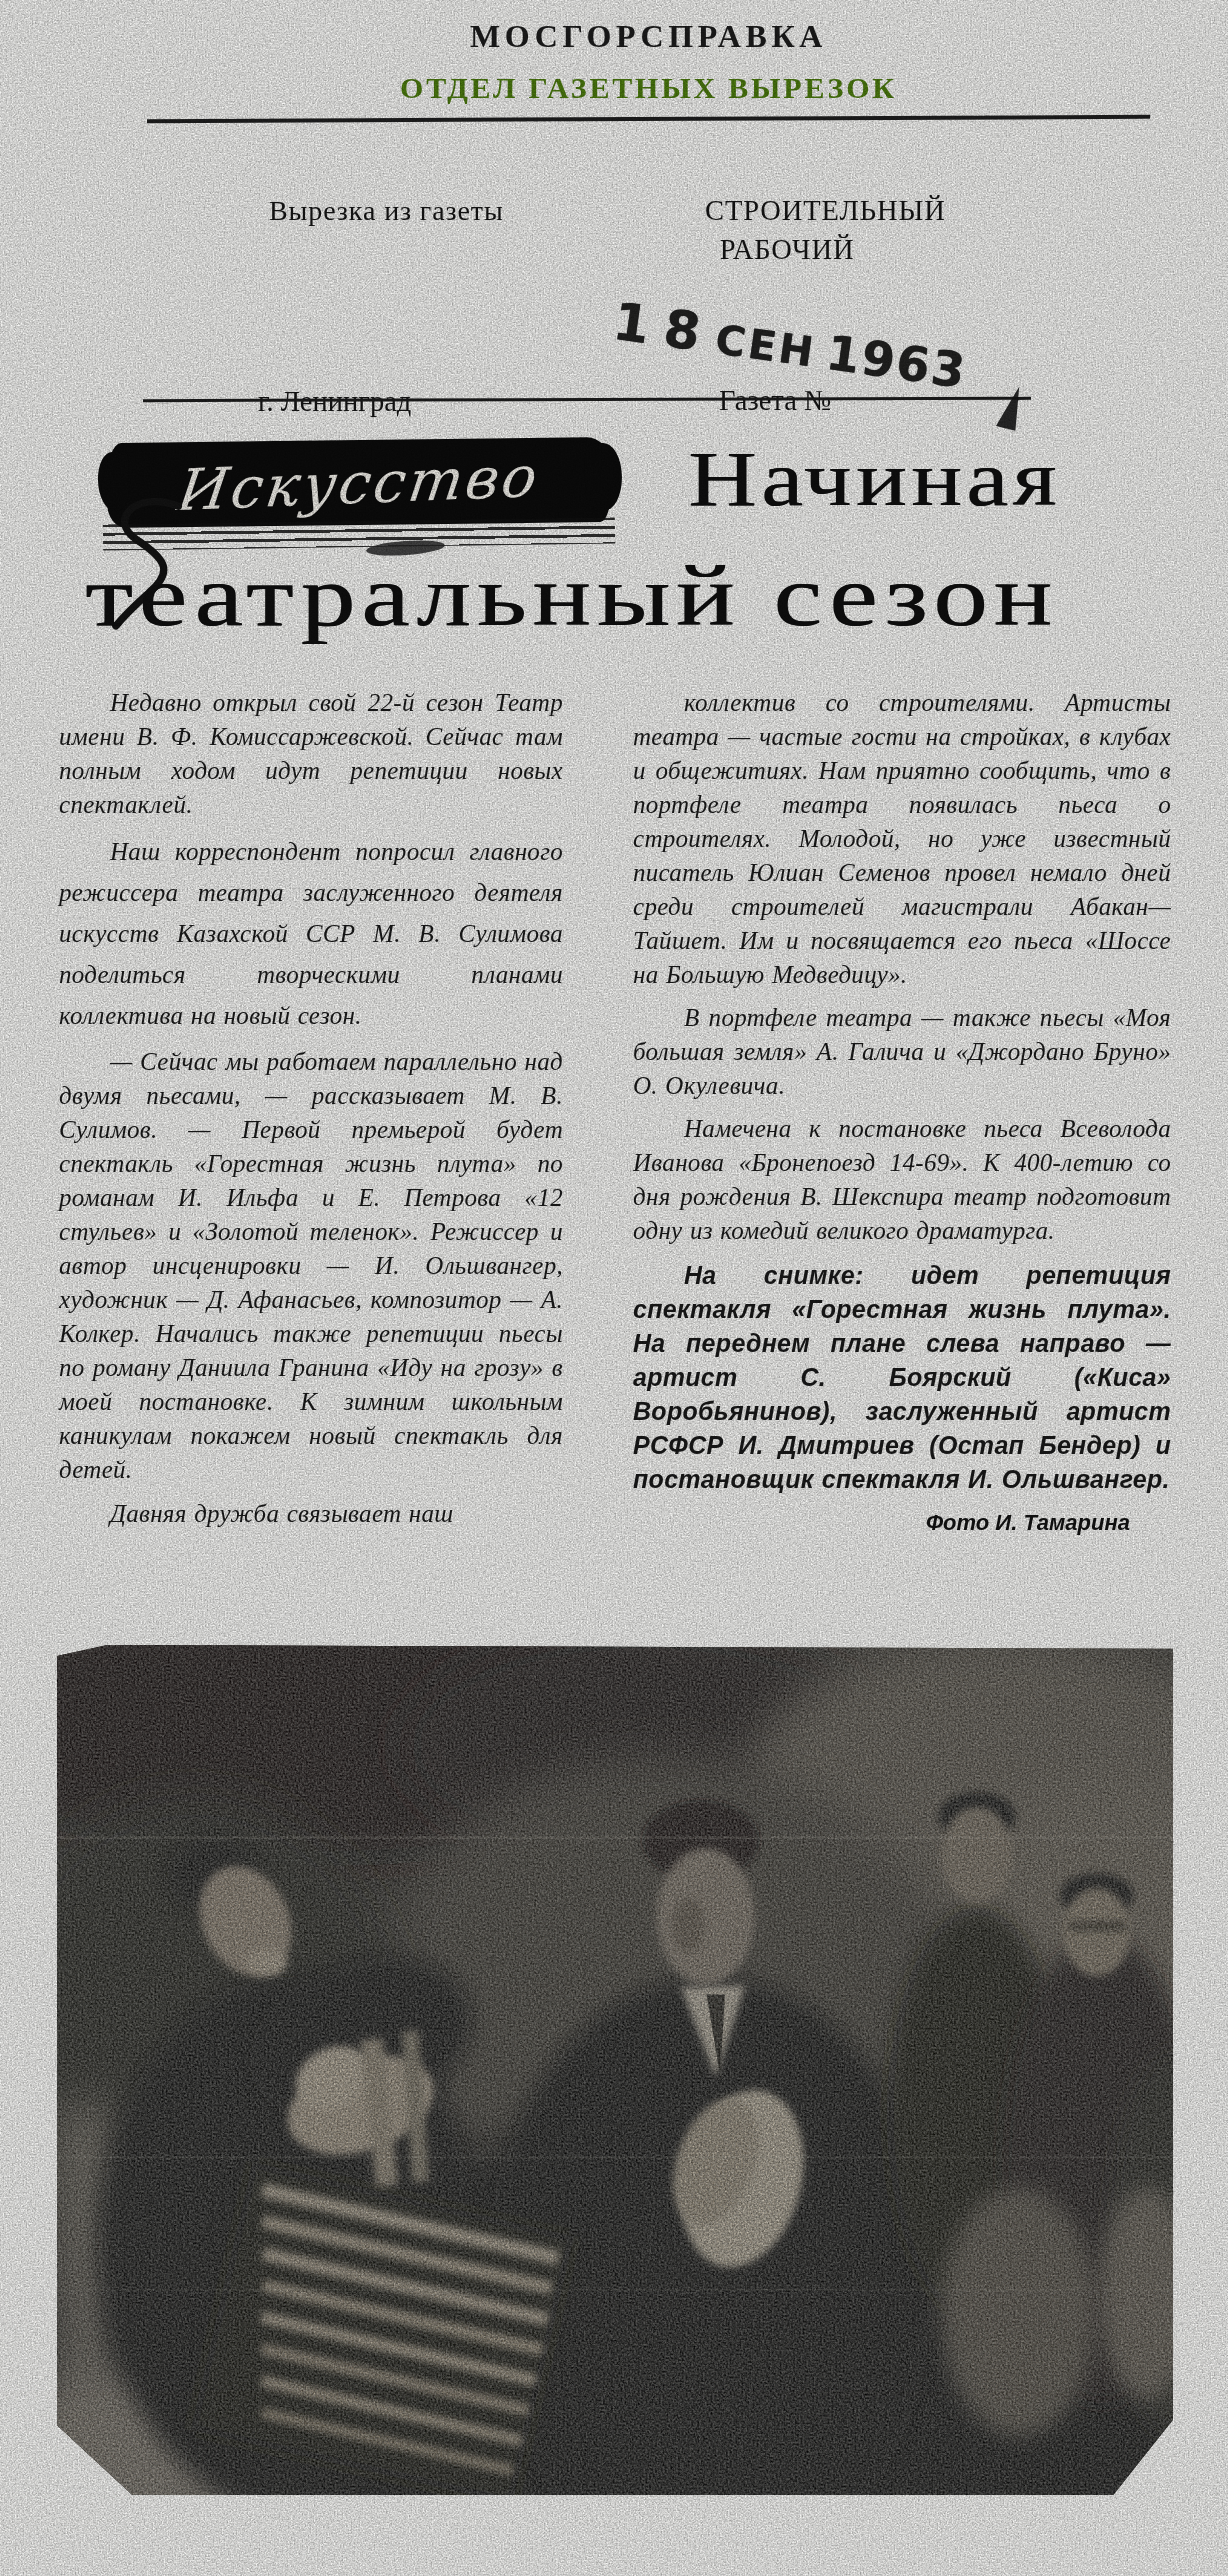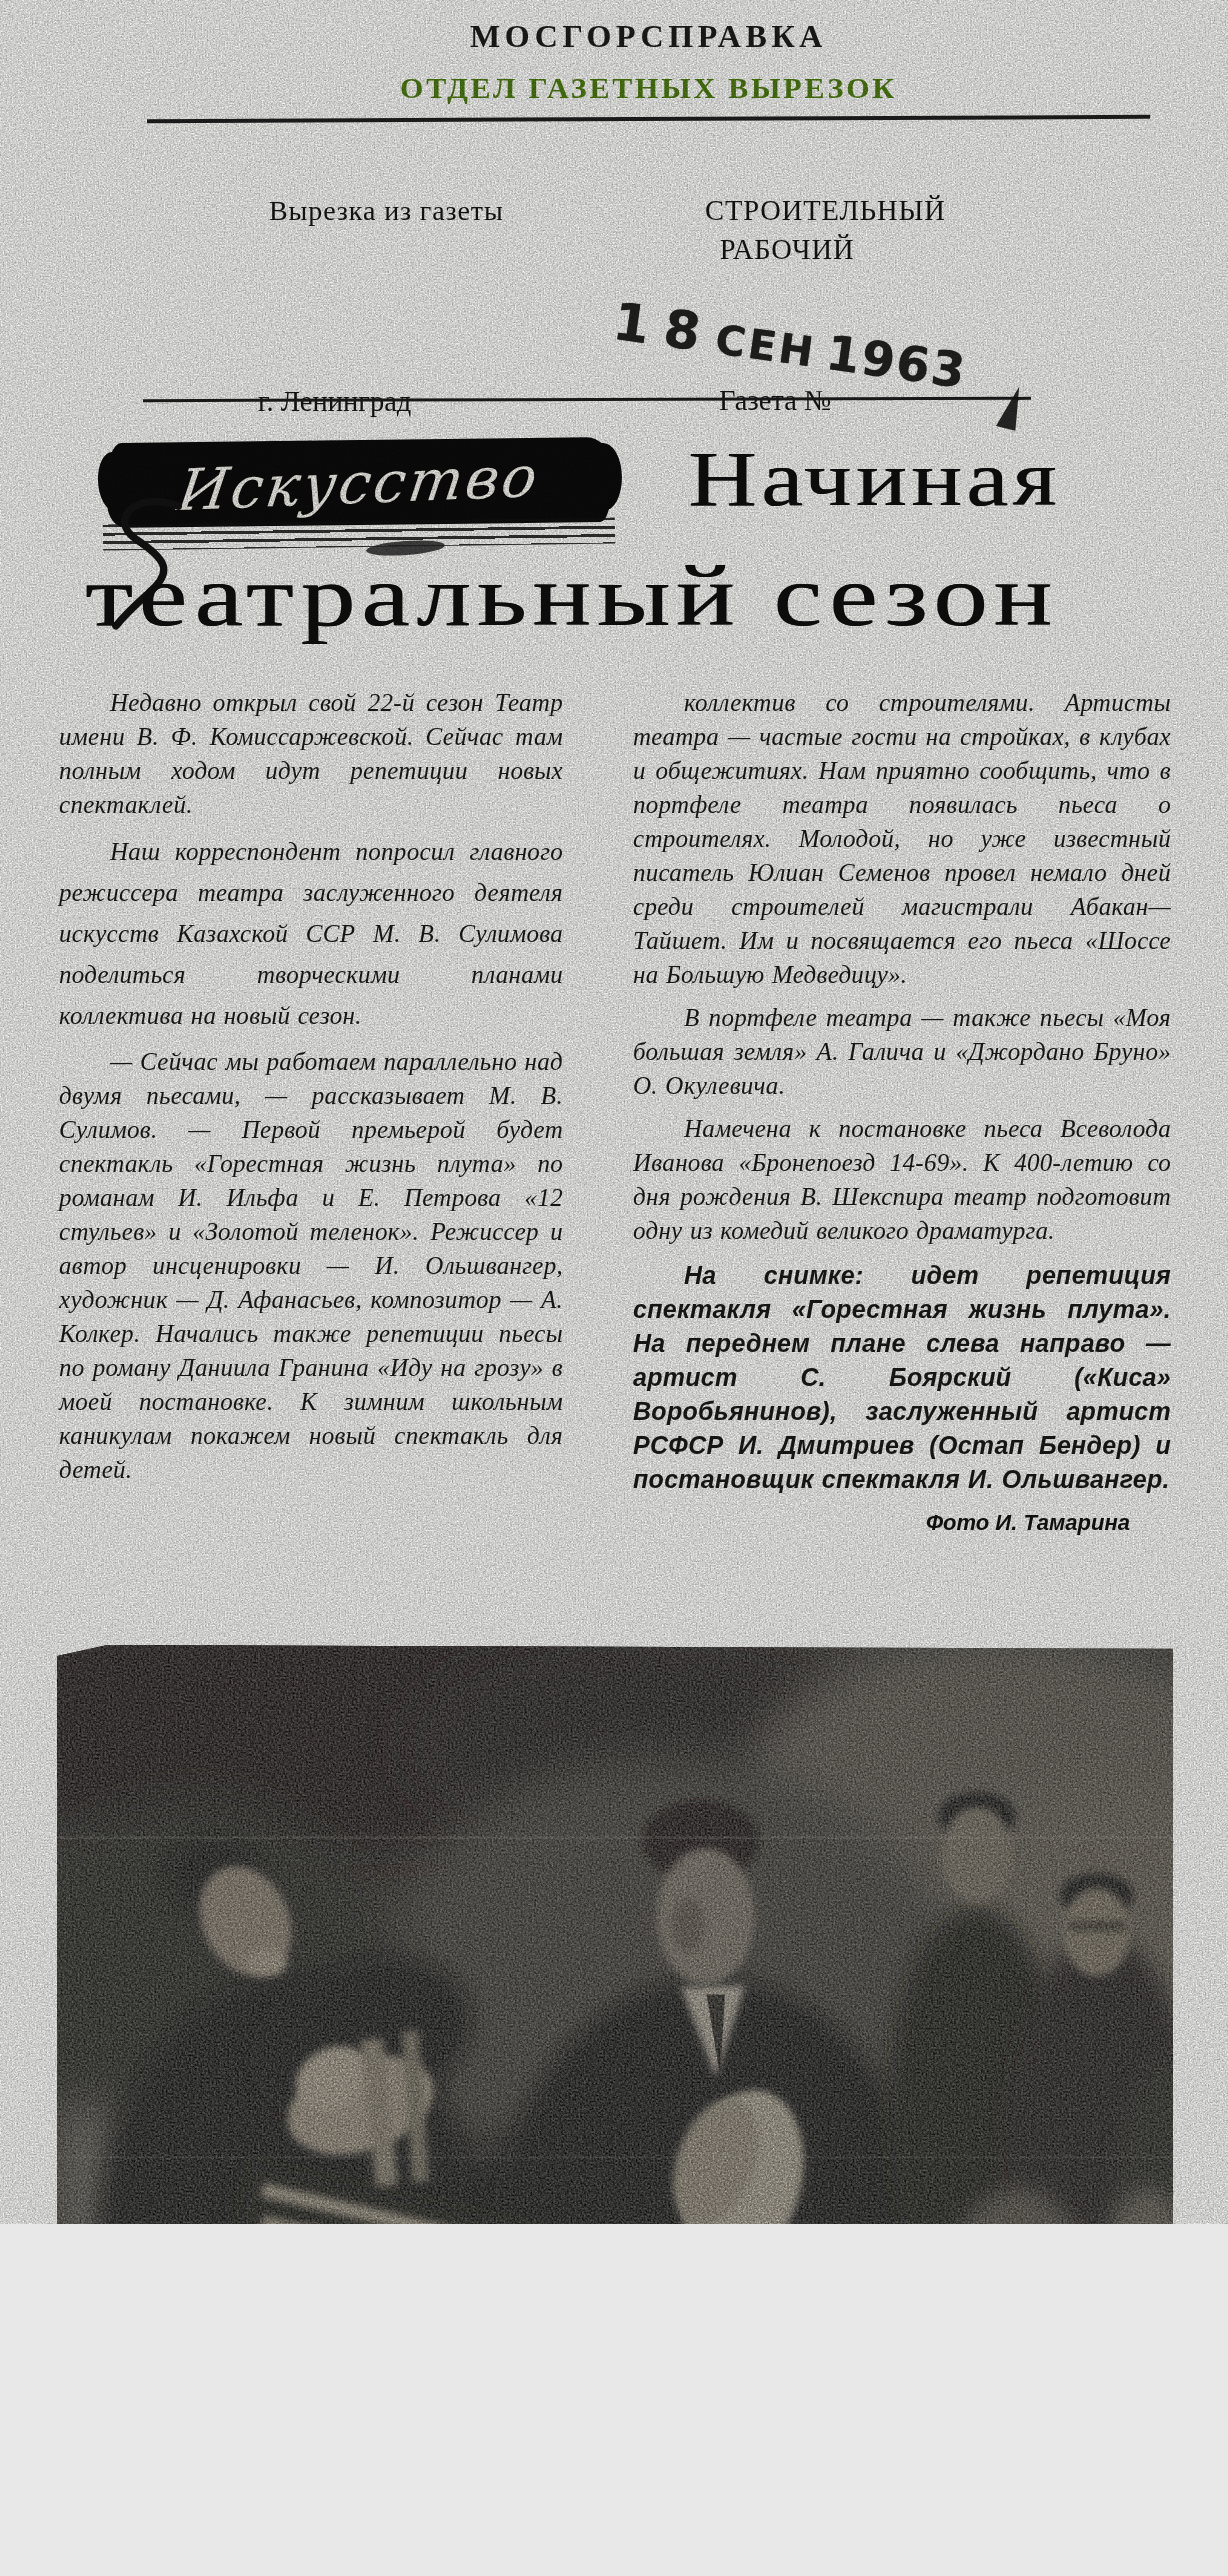--- a/index.html
+++ b/index.html
@@ -1,17 +1,17 @@
 <!DOCTYPE html>
 <html lang="ru" style="font-size:14.7px"><head>
 <meta charset="utf-8">
 <style>
   html,body{margin:0;padding:0;background:#e8e8e8;}
   .page{
-    position:relative;width:1228px;height:2224px;margin:0 auto;
+    position:relative;width:1228px;height:2576px;margin:0 auto;
     background:#f5f5f3;overflow:hidden;color:#161616;
     font-family:"Liberation Serif", serif;
   }
   
   .letterhead{position:absolute;left:147px;top:18.4px;width:1003px;text-align:center;}
   .lh-org{font-size:32px;font-weight:bold;letter-spacing:4.6px;color:#1d1d1d;}
   .lh-dept{font-size:30px;font-weight:bold;letter-spacing:2.8px;margin-top:15.6px;color:#4d7c0f;}
   .lh-addr{font-size:28px;margin-top:14px;letter-spacing:0.9px;color:#1b1b1b;}
   .lh-rule{margin-top:12px;border-bottom:4.6px solid #202020;transform:rotate(-0.25deg);}
   .clip-label{position:absolute;left:269px;top:195px;font-size:28px;letter-spacing:0.9px;}
@@ -122,20 +122,21 @@
   </div>
   <div class="ink-smudge"></div>
 
   <div class="headline-1">Начиная</div>
   <div class="headline-2">театральный сезон</div>
 
   <div class="col col-left">
     <p>Недавно открыл свой 22-й сезон Театр имени В. Ф. Комиссаржевской. Сейчас там полным ходом идут репетиции новых спектаклей.</p>
     <p class="wide">Наш корреспондент попросил главного режиссера театра заслуженного деятеля искусств Казахской ССР М. В. Сулимова поделиться творческими планами коллектива на новый сезон.</p>
     <p>— Сейчас мы работаем параллельно над двумя пьесами, — рассказывает М. В. Сулимов. — Первой премьерой будет спектакль «Горестная жизнь плута» по романам И. Ильфа и Е. Петрова «12 стульев» и «Золотой теленок». Режиссер и автор инсценировки — И. Ольшвангер, художник — Д. Афанасьев, композитор — А. Колкер. Начались также репетиции пьесы по роману Даниила Гранина «Иду на грозу» в моей постановке. К зимним школьным каникулам покажем новый спектакль для детей.</p>
+    <p>Давняя дружба связывает наш</p>
   </div>
 
   <div class="col col-right">
     <p>коллектив со строителями. Артисты театра — частые гости на стройках, в клубах и общежитиях. Нам приятно сообщить, что в портфеле театра появилась пьеса о строителях. Молодой, но уже известный писатель Юлиан Семенов провел немало дней среди строителей магистрали Абакан—Тайшет. Им и посвящается его пьеса «Шоссе на Большую Медведицу».</p>
     <p>В портфеле театра — также пьесы «Моя большая земля» А. Галича и «Джордано Бруно» О. Окулевича.</p>
     <p>Намечена к постановке пьеса Всеволода Иванова «Бронепоезд 14-69». К 400-летию со дня рождения В. Шекспира театр подготовит одну из комедий великого драматурга.</p>
     <p class="photo-caption">На снимке: идет репетиция спектакля «Горестная жизнь плута». На переднем плане слева направо — артист С. Боярский («Киса» Воробьянинов), заслуженный артист РСФСР И. Дмитриев (Остап Бендер) и постановщик спектакля И. Ольшвангер.</p>
     <div class="photo-credit">Фото И. Тамарина</div>
   </div>
 

